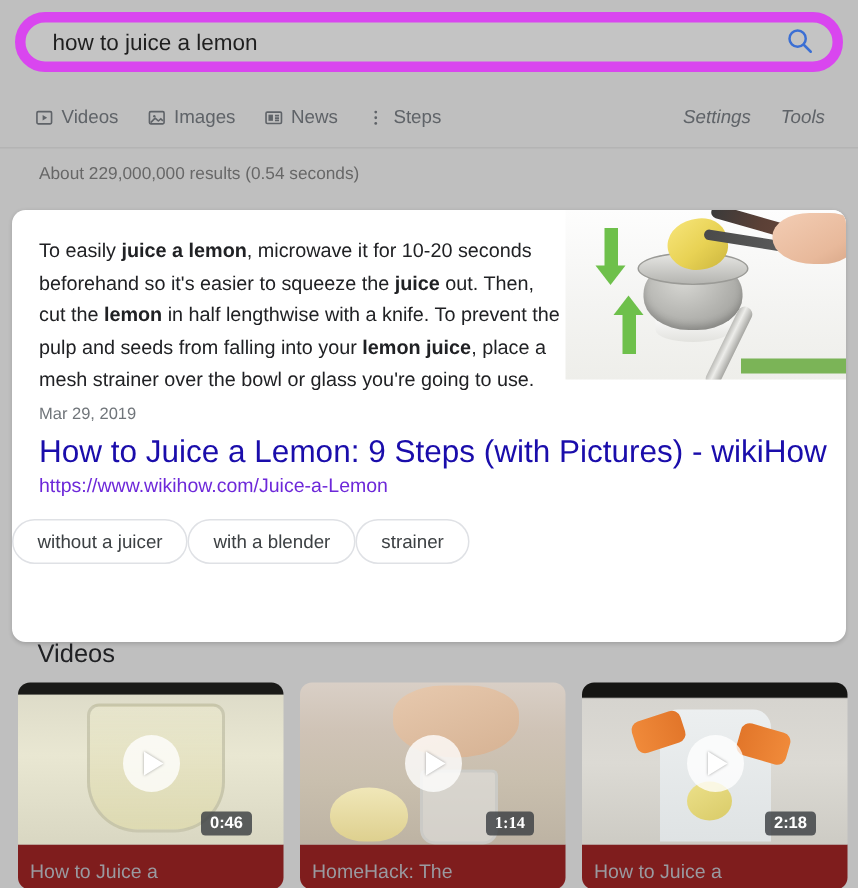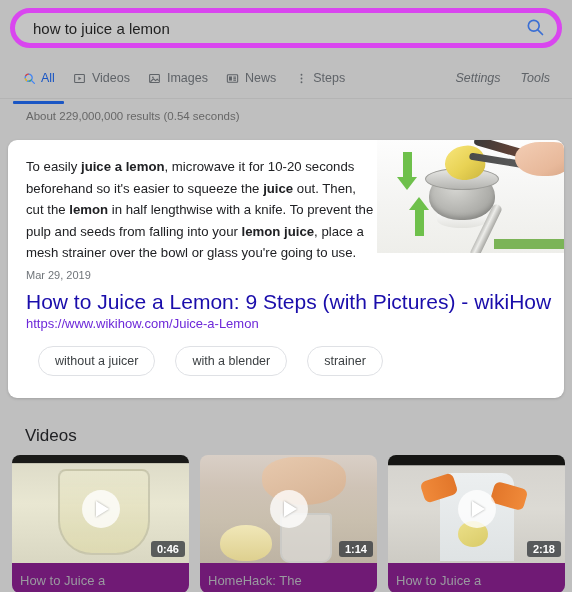--- a/index.html
+++ b/index.html
@@ -10,21 +10,21 @@
     font-family: "Liberation Sans", sans-serif;
     -webkit-font-smoothing: antialiased;
   }
   .page { position: relative; width: 572px; height: 592px; background: #bfbfbf; }
 
   
   .searchbar {
     position: absolute; left: 10px; top: 8px;
     width: 552px; height: 40px;
     background: #c4c4c4;
-    border: 5px solid #d946ef;
+    border: 7px solid #d946ef;
     border-radius: 22px;
     display: flex; align-items: center;
   }
   .search-input {
     flex: 1;
     border: 0; outline: 0; background: transparent;
     font-family: "Liberation Sans", sans-serif;
     font-size: 15px; color: #1f1f1f;
     padding-left: 18px;
   }
@@ -65,21 +65,21 @@
 
   
   .result-stats {
     position: absolute; left: 26px; top: 110px;
     font-size: 11.5px; color: #676767;
   }
 
   
   .card {
     position: absolute; left: 8px; top: 140px;
-    width: 556px; height: 258px;
+    width: 556px; height: 288px;
     background: #ffffff;
     border-radius: 9px;
     box-shadow: 0 1px 3px rgba(0,0,0,0.16);
     overflow: hidden;
   }
   .snippet-text {
     position: absolute; left: 18px; top: 16px;
     width: 348px;
     font-size: 13.2px; line-height: 21.5px; color: #202124;
   }
@@ -144,21 +144,21 @@
   }
 
   .result-title {
     position: absolute; left: 18px; top: 150px;
     font-size: 21px; color: #1a0dab; cursor: pointer;
   }
   .result-url {
     position: absolute; left: 18px; top: 176px;
     font-size: 13px; color: #6d28d9;
   }
-  .chips { position: absolute; left: 30px; top: 206px; display: flex; gap: 20px; }
+  .chips { position: absolute; left: 0; top: 206px; display: flex; gap: 0; }
   .chip {
     border: 1px solid #dfe1e5; border-radius: 16px;
     padding: 7px 16px; font-size: 12.5px; color: #3c4043;
     background: #fff; cursor: pointer; white-space: nowrap;
   }
 
   
   .videos-heading {
     position: absolute; left: 25px; top: 426px;
     font-size: 17px; color: #202124;
@@ -167,21 +167,21 @@
     position: absolute; left: 12px; top: 455px;
     width: 552px; display: flex; gap: 11px;
   }
   .video-card { width: 177px; cursor: pointer; }
   .video-thumb {
     position: relative; width: 177px; height: 108px;
     border-radius: 8px 8px 0 0; overflow: hidden;
     background: #b9b9b4;
   }
   .thumb-a { background: linear-gradient(180deg,#1a1a18 0%, #1a1a18 7%, #dedcc9 8%, #e9e7d2 45%, #d9d7c2 100%); }
-  .thumb-b { background: linear-gradient(180deg,#d9cfc6 0%, #cfc3b6 30%, #c9bfae 60%, #bdb3a3 100%); }
+  .thumb-b { background: linear-gradient(180deg,#d9cfc6 0%, #cfc3b6 30%, #c9bfae 60%, #bdb3a3 100%); font-family: Liberation Serif, serif; }
   .thumb-c { background: linear-gradient(180deg,#151513 0%, #151513 9%, #d6d4cf 10%, #dcdad4 50%, #cdcbc4 100%); }
   .thumb-a-glass {
     position: absolute; left: 46px; top: 14px; width: 92px; height: 86px;
     background: linear-gradient(180deg, rgba(235,233,205,.55), rgba(222,218,175,.85));
     border: 2px solid rgba(190,188,165,.7);
     border-radius: 8px 8px 34px 34px;
   }
   .thumb-b-hand {
     position: absolute; left: 62px; top: 2px; width: 84px; height: 48px;
     background: linear-gradient(160deg,#e7c9ae,#d6b293); border-radius: 40% 40% 50% 50%;
@@ -218,29 +218,29 @@
   }
   .play-tri {
     width: 0; height: 0;
     border-left: 13px solid #ffffff;
     border-top: 8px solid transparent;
     border-bottom: 8px solid transparent;
     margin-left: 4px;
     filter: drop-shadow(0 0 1px rgba(0,0,0,.35));
   }
   .duration {
-    position: absolute; right: 4px; bottom: 6px;
+    position: absolute; right: 21px; bottom: 6px;
     background: rgba(60,64,67,.82); color: #fff;
     font-size: 11px; font-weight: bold;
     padding: 2px 6px; border-radius: 3px;
   }
   .video-title {
     padding: 9px 8px 0 8px;
     font-size: 13px; line-height: 18px; color: #9a9aa0;
-    background: #701a75;
+    background: #7f1d1d;
     border-radius: 0 0 8px 8px;
     height: 30px; overflow: hidden;
   }
 </style>
 </head>
 <body>
 
 <div class="page">
 
   <div class="searchbar">
@@ -249,33 +249,20 @@
       <span>
         <svg width="20" height="20" viewBox="0 0 24 24" fill="none" stroke="#3b6fd4" stroke-width="2">
           <circle cx="10.5" cy="10.5" r="6.5"></circle>
           <line x1="15.4" y1="15.4" x2="21" y2="21" stroke-linecap="round"></line>
         </svg>
       </span>
     </button>
   </div>
 
   <div class="tabs">
-    <div class="tab active">
-      <span class="tab-ico">
-        <svg width="13" height="13" viewBox="0 0 24 24" fill="none" stroke-width="2.4">
-          <circle cx="10.5" cy="10.5" r="6.5" stroke="#4285f4"></circle>
-          <path d="M4.6 7.2 A6.5 6.5 0 0 1 10.5 4" stroke="#ea4335"></path>
-          <path d="M4 11.5 A6.5 6.5 0 0 0 7.5 16.4" stroke="#fbbc05"></path>
-          <path d="M10.5 17 A6.5 6.5 0 0 0 16 14.2" stroke="#34a853"></path>
-          <line x1="15.4" y1="15.4" x2="21" y2="21" stroke="#4285f4" stroke-linecap="round"></line>
-        </svg>
-      </span>
-      <span>All</span>
-      <span class="tab-underline"></span>
-    </div>
 
     <div class="tab">
       <span class="tab-ico">
         <svg width="13" height="13" viewBox="0 0 24 24" fill="none" stroke="#5f6368" stroke-width="2">
           <rect x="3" y="4.5" width="18" height="15" rx="1.6"></rect>
           <polygon points="10,8.6 10,15.4 15.6,12" fill="#5f6368" stroke="none"></polygon>
         </svg>
       </span>
       <span>Videos</span>
     </div>

